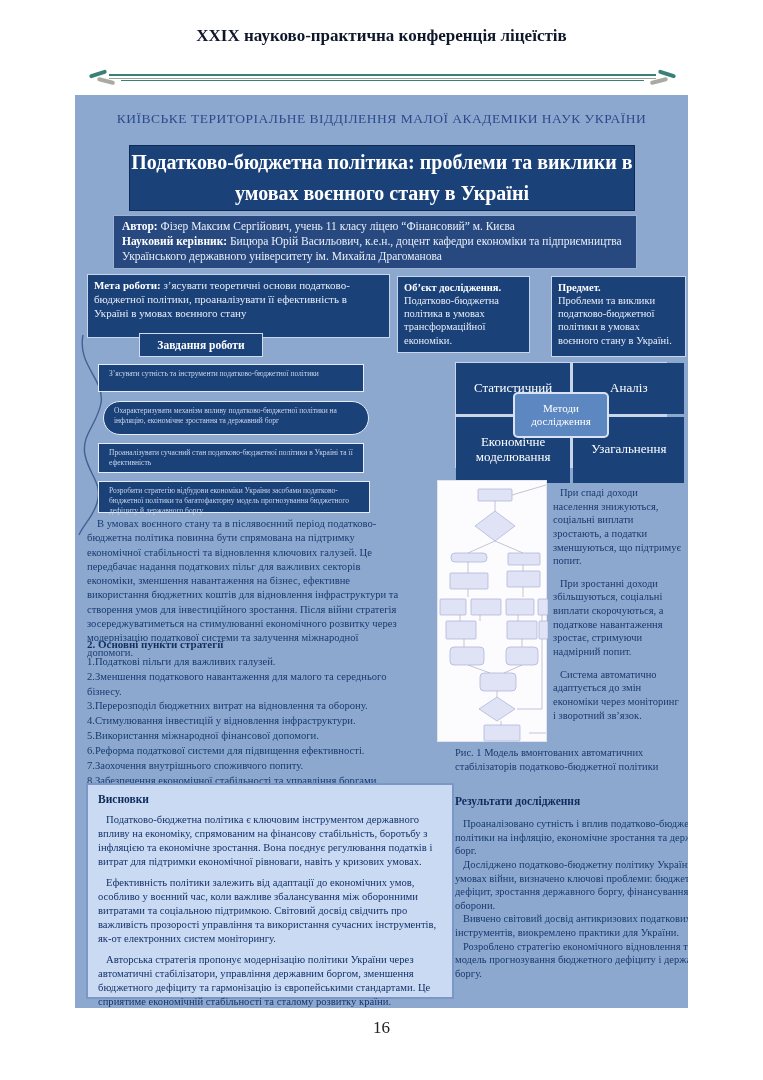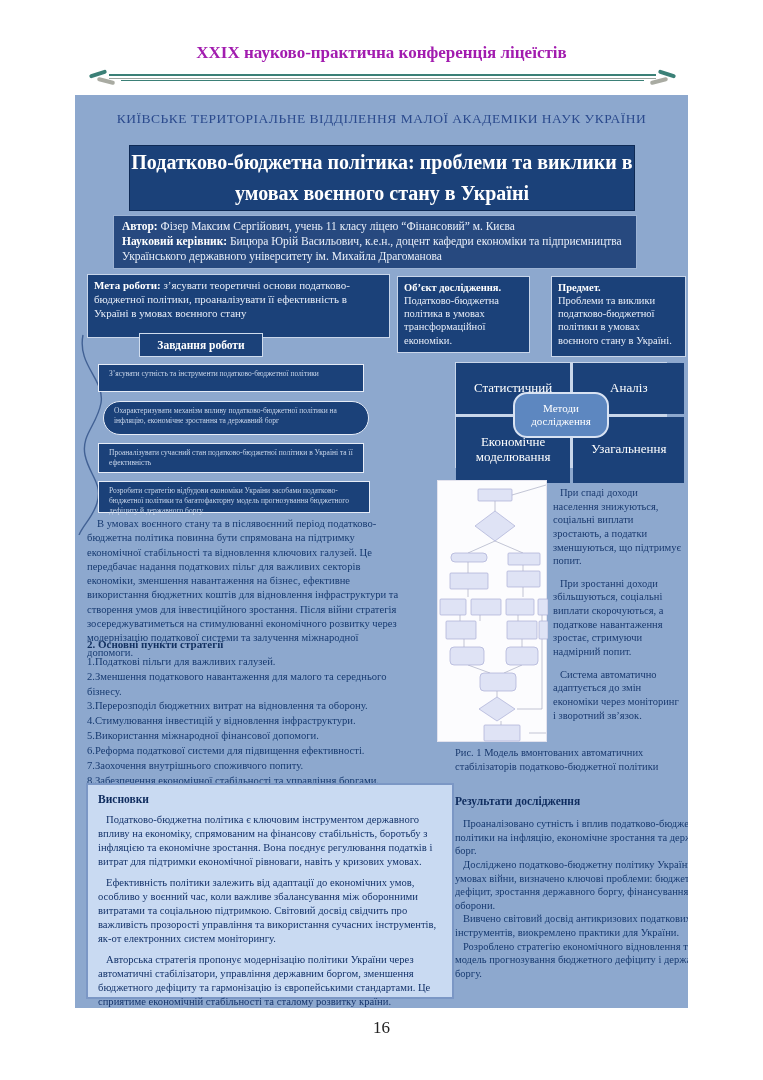--- a/index.html
+++ b/index.html
@@ -2,22 +2,22 @@
 <html><head>
 <meta charset="utf-8">
 <style>
   * { margin:0; padding:0; box-sizing:border-box; }
   html,body { background:#e8e8e8; }
   .page {
     position:relative; width:763px; height:1080px; margin:0 auto;
     background:#ffffff; font-family:"Liberation Serif", serif; overflow:hidden;
   }
   .doc-header {
-    position:absolute; top:43px; left:0; width:100%;
-    text-align:center; font-weight:bold; font-size:17px; color:#a21caf;
+    position:absolute; top:26px; left:0; width:100%;
+    text-align:center; font-weight:bold; font-size:17px; color:#0f172a;
   }
   
   .divider { position:absolute; top:72px; left:95px; width:575px; height:14px; }
   .divider .rule-top { position:absolute; top:2px; left:14px; right:14px; height:2px; background:#3b8077; box-shadow:0 2px 0 #ffffff, 0 3px 0 #9aa39e; }
   .divider .rule-bot { position:absolute; top:8px; left:26px; right:26px; height:1px; background:#3b8077; }
   .divider .orn { position:absolute; width:18px; height:4px; background:#3b8077; border-radius:2px; }
   .divider .orn.g { background:#a9aba2; }
   .orn.l1 { left:-6px; top:0; transform:rotate(-18deg); }
   .orn.l2 { left:2px; top:7px; transform:rotate(14deg); }
   .orn.r1 { right:-6px; top:0; transform:rotate(18deg); }
@@ -73,21 +73,21 @@
     display:grid; grid-template-columns:1fr 1fr; grid-template-rows:1fr 1fr;
     gap:3px; background:#c9d6ea; border:1px solid #c9d6ea;
   }
   .methods-grid .quad {
     background:#1b4179; color:#ffffff; font-size:13px;
     display:flex; align-items:center; justify-content:center; text-align:center;
     line-height:1.15; padding:18px;
   }
   .methods-center {
     position:absolute; left:438px; top:297px; width:96px; height:46px;
-    background:#5d87c0; border:2px solid #d9e3f3; border-radius:14px;
+    background:#5d87c0; border:2px solid #d9e3f3; border-radius:5px;
     color:#ffffff; font-size:11px; display:flex; align-items:center;
     justify-content:center; text-align:center; line-height:1.2; z-index:2;
   }
 
   .flowchart-panel {
     position:absolute; left:362px; top:385px; width:110px; height:262px;
     background:#fcfcfe; border:1px solid #e3e3ee;
   }
 
   .stab-notes {

